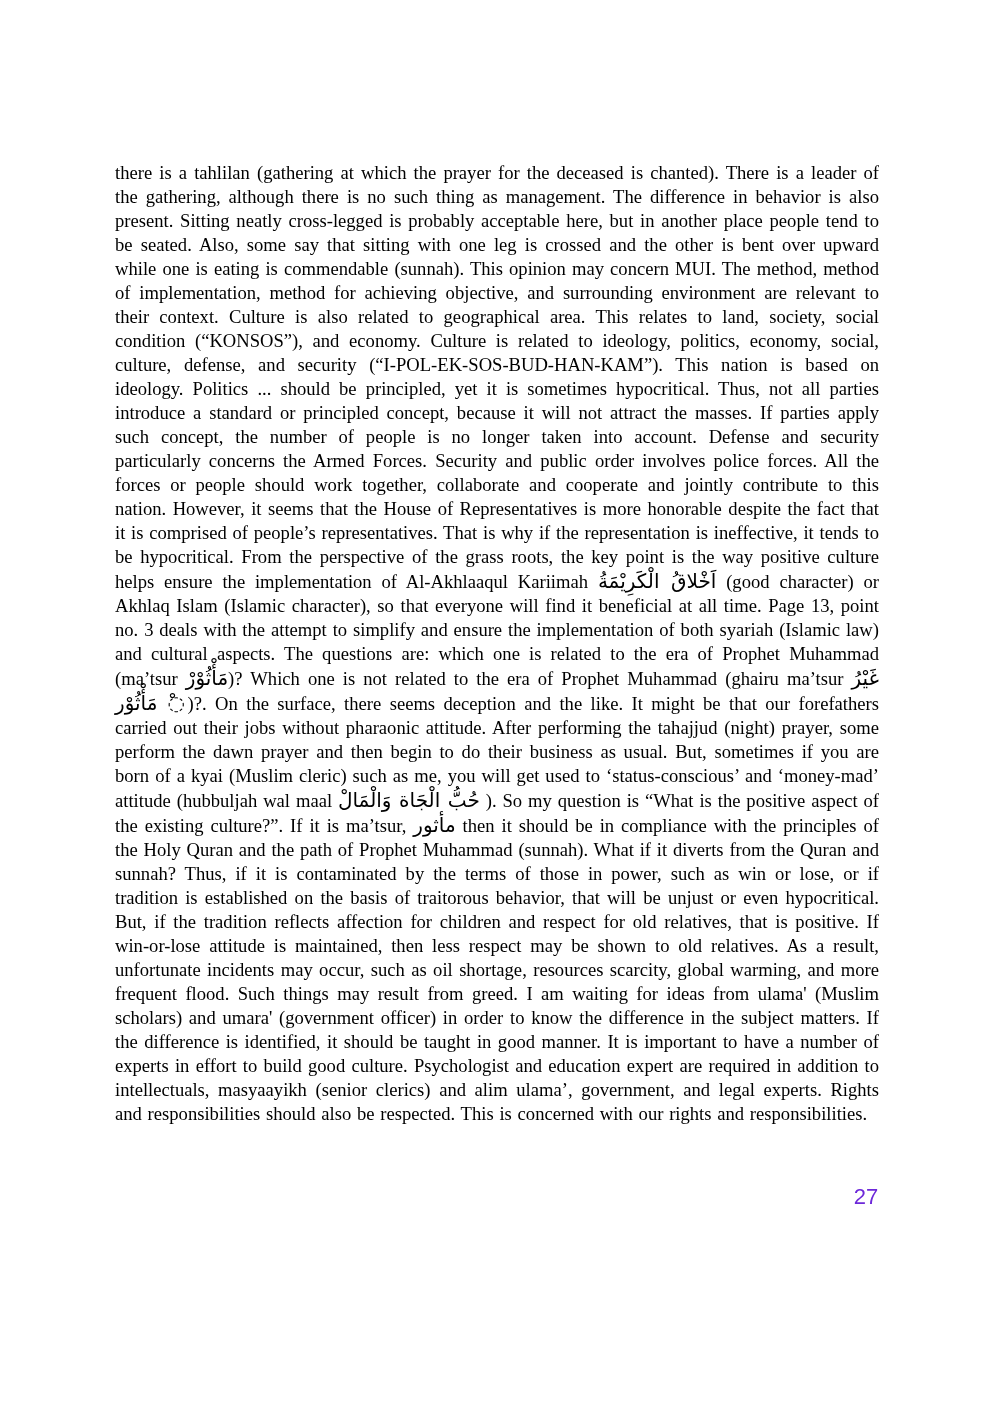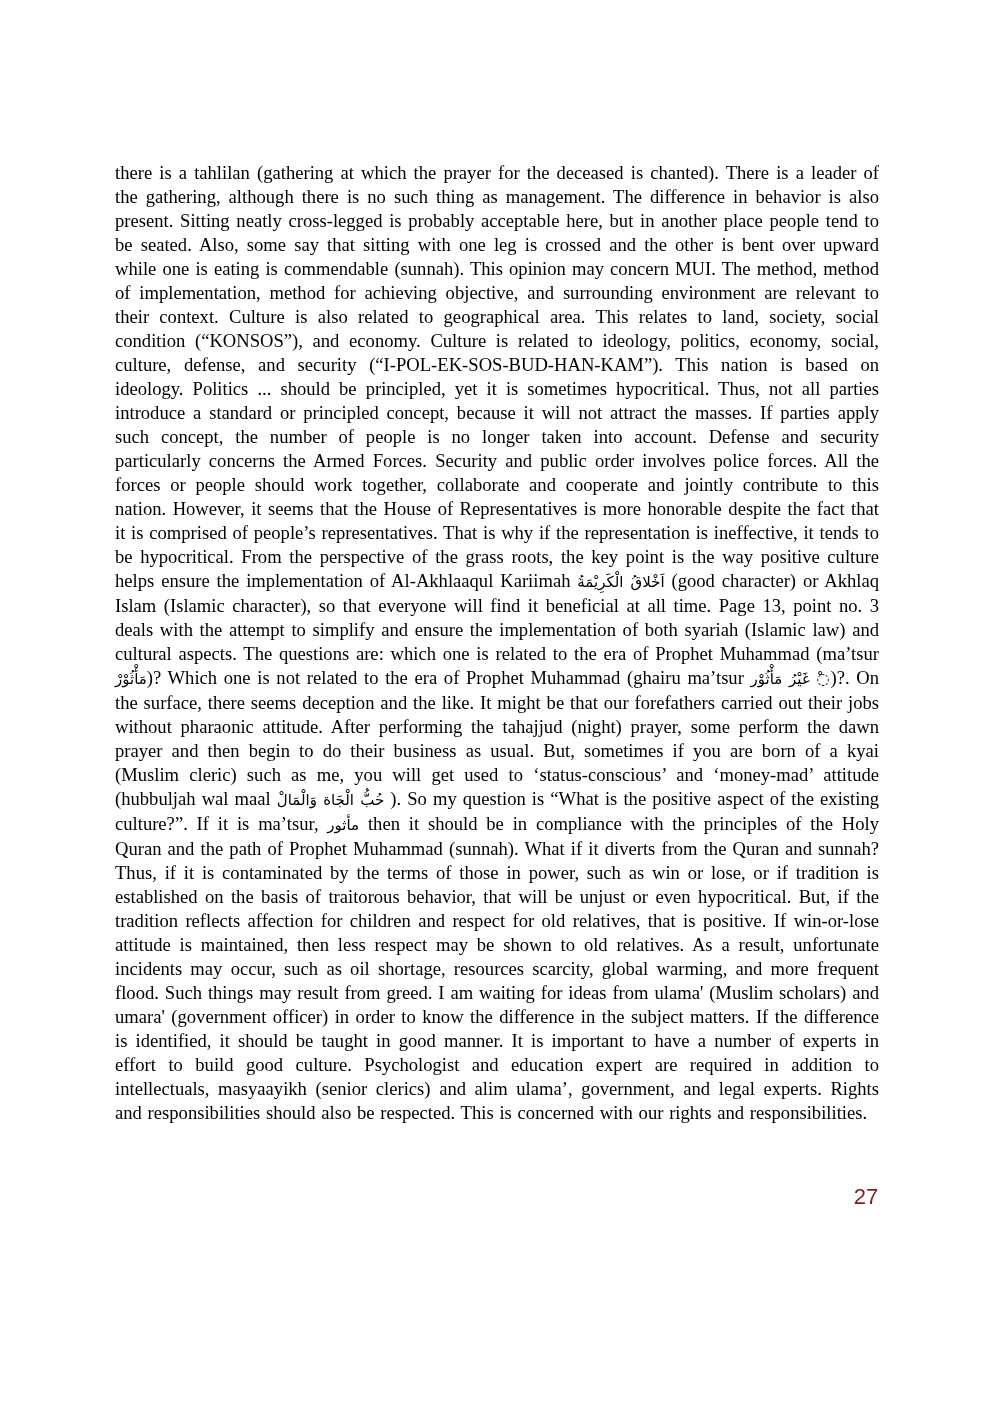--- a/index.html
+++ b/index.html
@@ -23,32 +23,32 @@
     font-size: 18.6px;
     line-height: 24px;
     text-align: justify;
     color: #000000;
     word-spacing: 0.06em;
   }
   .run-italic {
   }
   .run-arabic {
     font-family: "DejaVu Sans", sans-serif;
-    font-size: 15px;
+    font-size: 20px;
     unicode-bidi: embed;
   }
   .page-number {
     position: absolute;
     left: 846px;
     top: 1184px;
     width: 40px;
     text-align: center;
     font-family: "Liberation Sans", sans-serif;
     font-size: 22px;
-    color: #7f1d1d;
+    color: #6d28d9;
   }
 </style>
 </head>
 <body>
 
 <div class="page">
   <div class="body-text"><span>there is a </span><span class="run-italic">tahlilan</span><span> (gathering at which the prayer for the deceased is chanted). There is a leader of the gathering, although there is no such thing as management. The difference in behavior is also present. Sitting neatly cross-legged is probably acceptable here, but in another place people tend to be seated. Also, some say that sitting with one leg is crossed and the other is bent over upward while one is eating is commendable (</span><span class="run-italic">sunnah</span><span>). This opinion may concern MUI. The method, method of implementation, method for achieving objective, and surrounding environment are relevant to their context. Culture is also related to geographical area. This relates to land, society, social condition (</span><span class="run-italic">“KONSOS”</span><span>), and economy. Culture is related to ideology, politics, economy, social, culture, defense, and security (</span><span class="run-italic">“I-POL-EK-SOS-BUD-HAN-KAM</span><span>”). This nation is based on ideology. Politics ... should be principled, yet it is sometimes hypocritical. Thus, not all parties introduce a standard or principled concept, because it will not attract the masses. If parties apply such concept, the number of people is no longer taken into account. Defense and security particularly concerns the Armed Forces. Security and public order involves police forces. All the forces or people should work together, collaborate and cooperate and jointly contribute to this nation. However, it seems that the House of Representatives is more honorable despite the fact that it is comprised of people’s representatives. That is why if the representation is ineffective, it tends to be hypocritical. From the perspective of the grass roots, the key point is the way positive culture helps ensure the implementation of </span><span class="run-italic">Al-Akhlaaqul Kariimah</span><span> </span><span class="run-arabic">اَخْلاقُ الْكَرِيْمَةُ</span><span>  (good character) or </span><span class="run-italic">Akhlaq Islam</span><span> (Islamic character), so that everyone will find it beneficial at all time. Page 13, point no. 3 deals with the attempt to simplify and ensure the implementation of both </span><span class="run-italic">syariah</span><span> (Islamic law) and cultural aspects. The questions are: which one is related to the era of Prophet Muhammad (</span><span class="run-italic">ma’tsur</span><span> </span><span class="run-arabic">مَأْثُوْرْ</span><span>)? Which one is not related to the era of Prophet Muhammad (</span><span class="run-italic">ghairu ma’tsur</span><span> </span><span class="run-arabic">غَيْرُ مَأْثُوْر ◌ْ</span><span>)?. On the surface, there seems deception and the like. It might be that our forefathers carried out their jobs without pharaonic attitude. After performing the </span><span class="run-italic">tahajjud</span><span> (night) prayer, some perform the dawn prayer and then begin to do their business as usual. But, sometimes if you are born of a </span><span class="run-italic">kyai</span><span> (Muslim cleric) such as me, you will get used to ‘status-conscious’ and ‘money-mad’ attitude (</span><span class="run-italic">hubbuljah wal maal</span><span> </span><span class="run-arabic">حُبُّ الْجَاة وَالْمَالْ</span><span>  ). So my question is “What is the positive aspect of the existing culture?”. If it is </span><span class="run-italic">ma’tsur</span><span>, </span><span class="run-arabic">مأثور</span><span> then it should be in compliance with the principles of the Holy Quran and the path of Prophet Muhammad (</span><span class="run-italic">sunnah</span><span>). What if it diverts from the Quran and </span><span class="run-italic">sunnah</span><span>? Thus, if it is contaminated by the terms of those in power, such as win or lose, or if tradition is established on the basis of traitorous behavior, that will be unjust or even hypocritical. But, if the tradition reflects affection for children and respect for old relatives, that is positive. If win-or-lose attitude is maintained, then less respect may be shown to old relatives. As a result, unfortunate incidents may occur, such as oil shortage, resources scarcity, global warming, and more frequent flood. Such things may result from greed. I am waiting for ideas from </span><span class="run-italic">ulama'</span><span> (Muslim scholars) and </span><span class="run-italic">umara'</span><span> (government officer) in order to know the difference in the subject matters. If the difference is identified, it should be taught in good manner. It is important to have a number of experts in effort to build good culture. Psychologist and education expert are required in addition to intellectuals, </span><span class="run-italic">masyaayikh</span><span> (senior clerics) and </span><span class="run-italic">alim ulama</span><span>’, government, and legal experts. Rights and responsibilities should also be respected. This is concerned with our rights and responsibilities.</span></div>
   <div class="page-number">27</div>
 </div>
 

